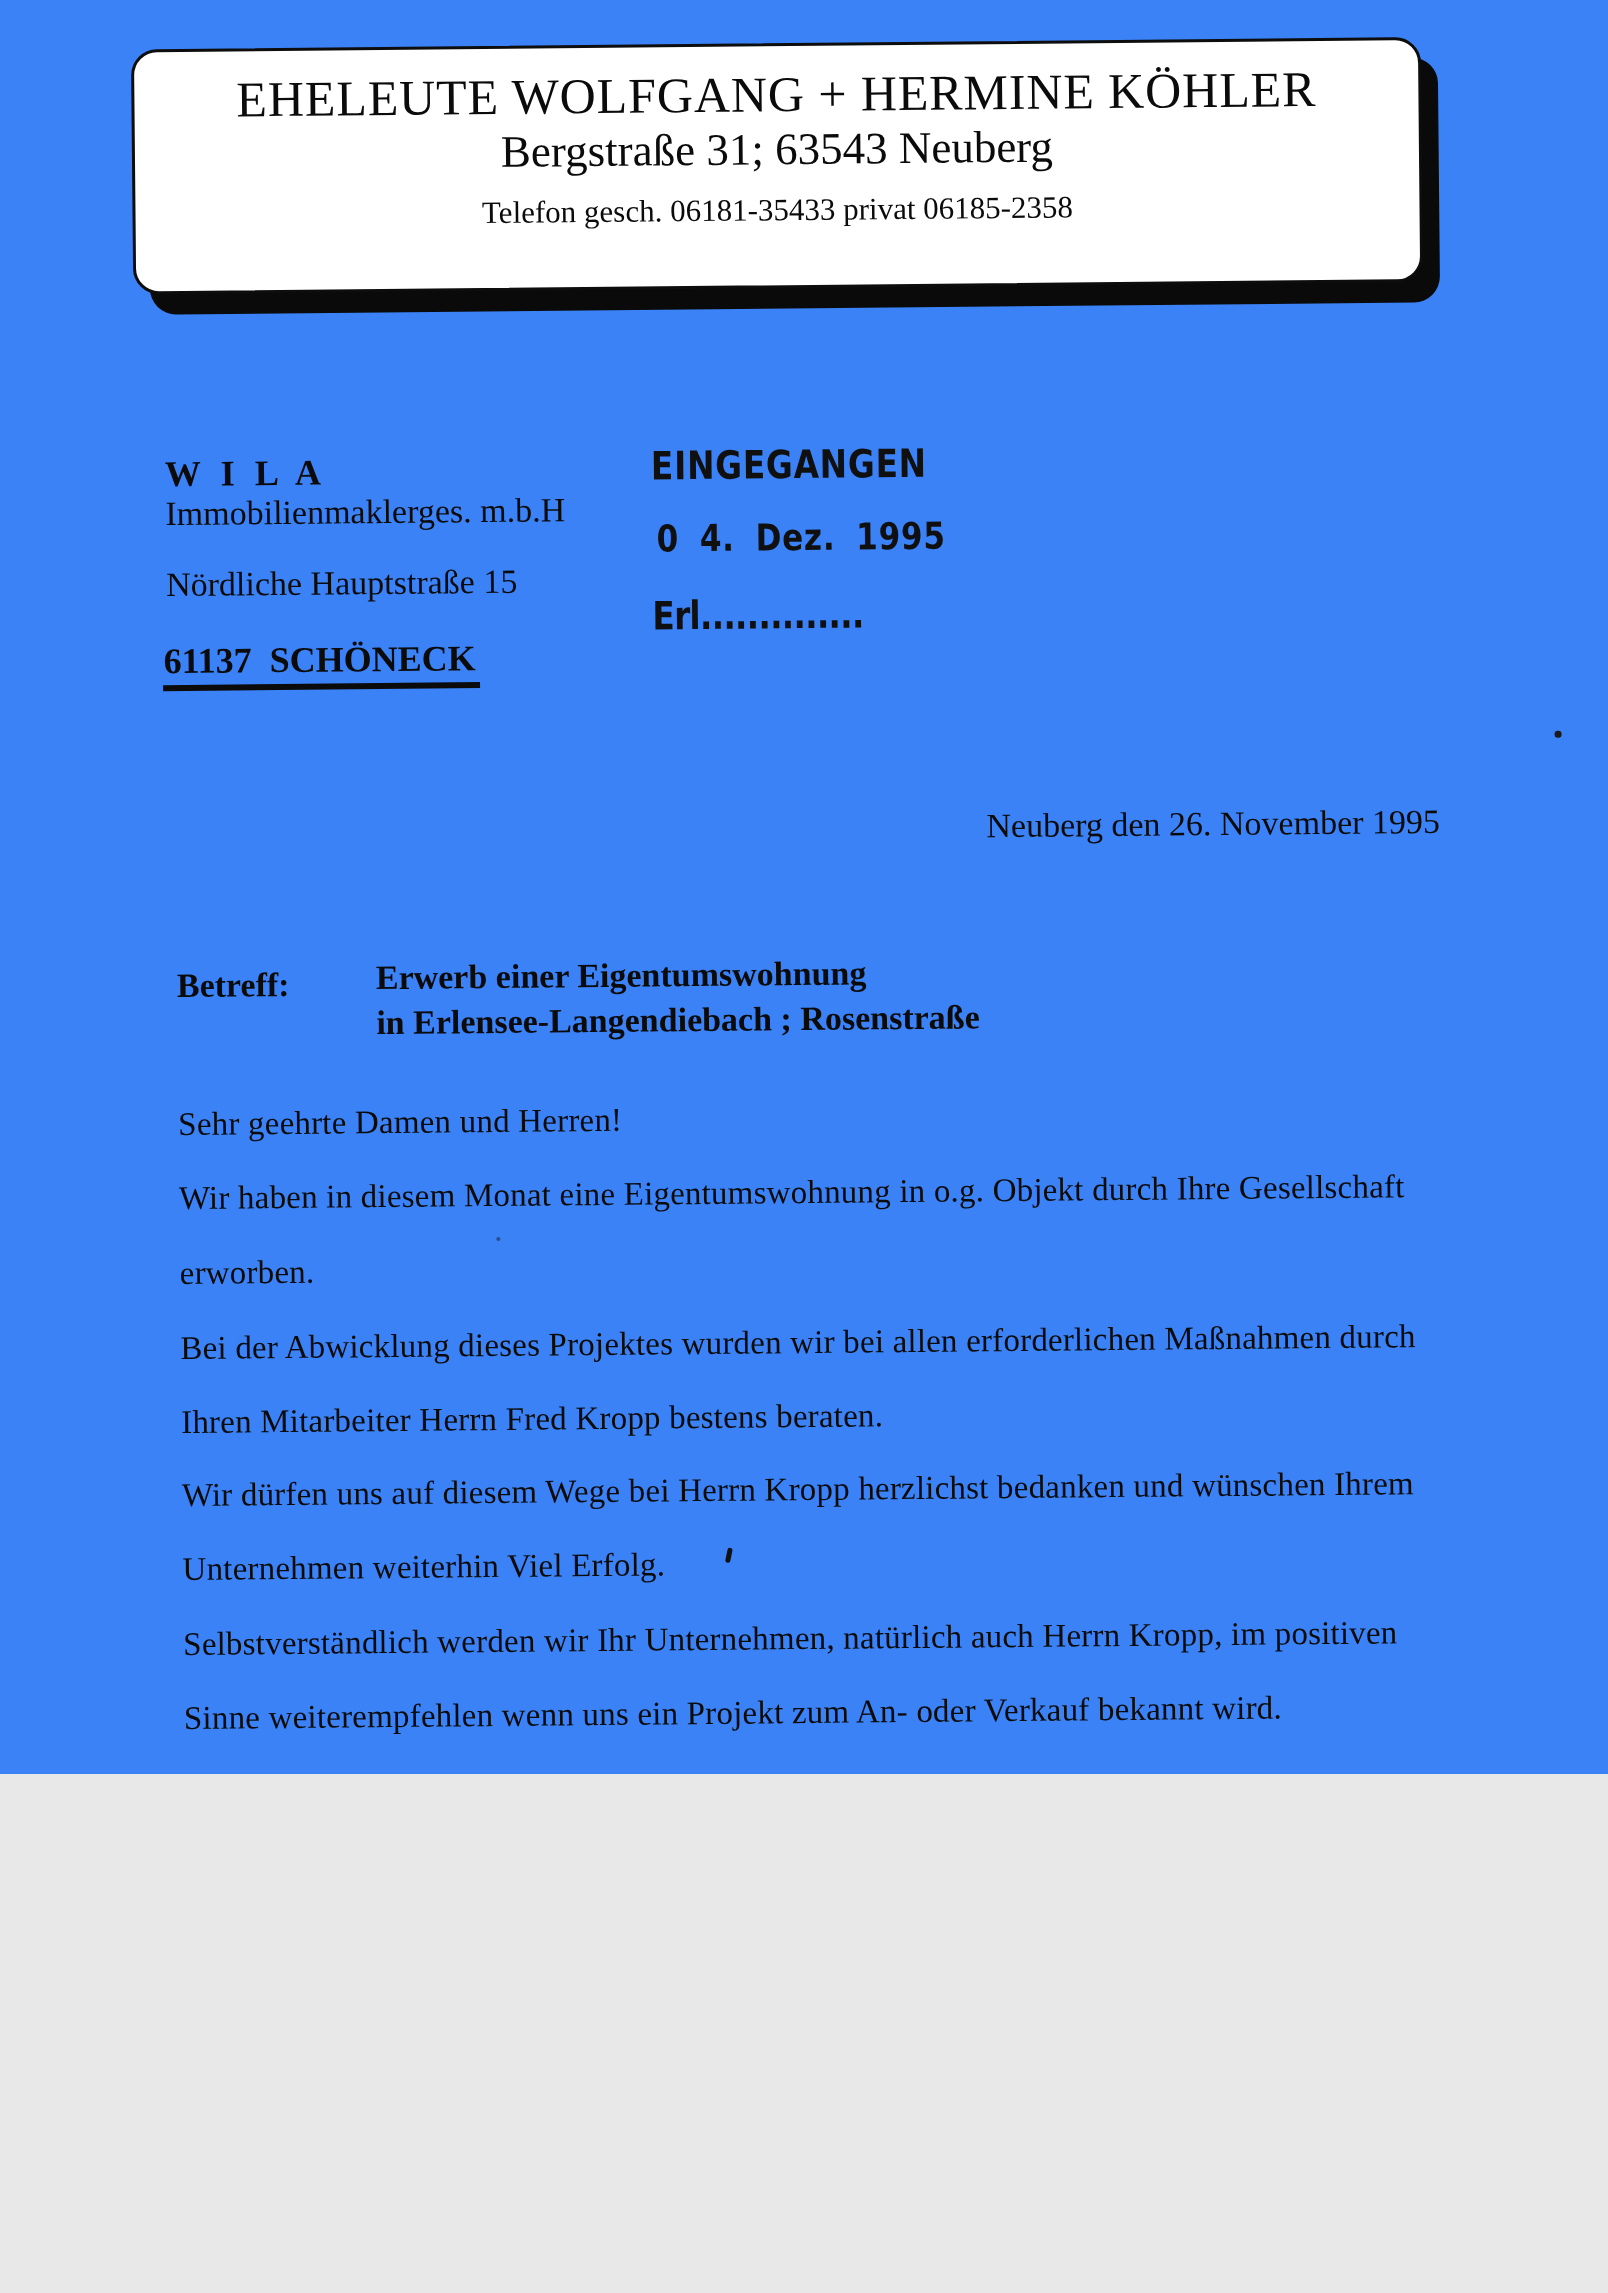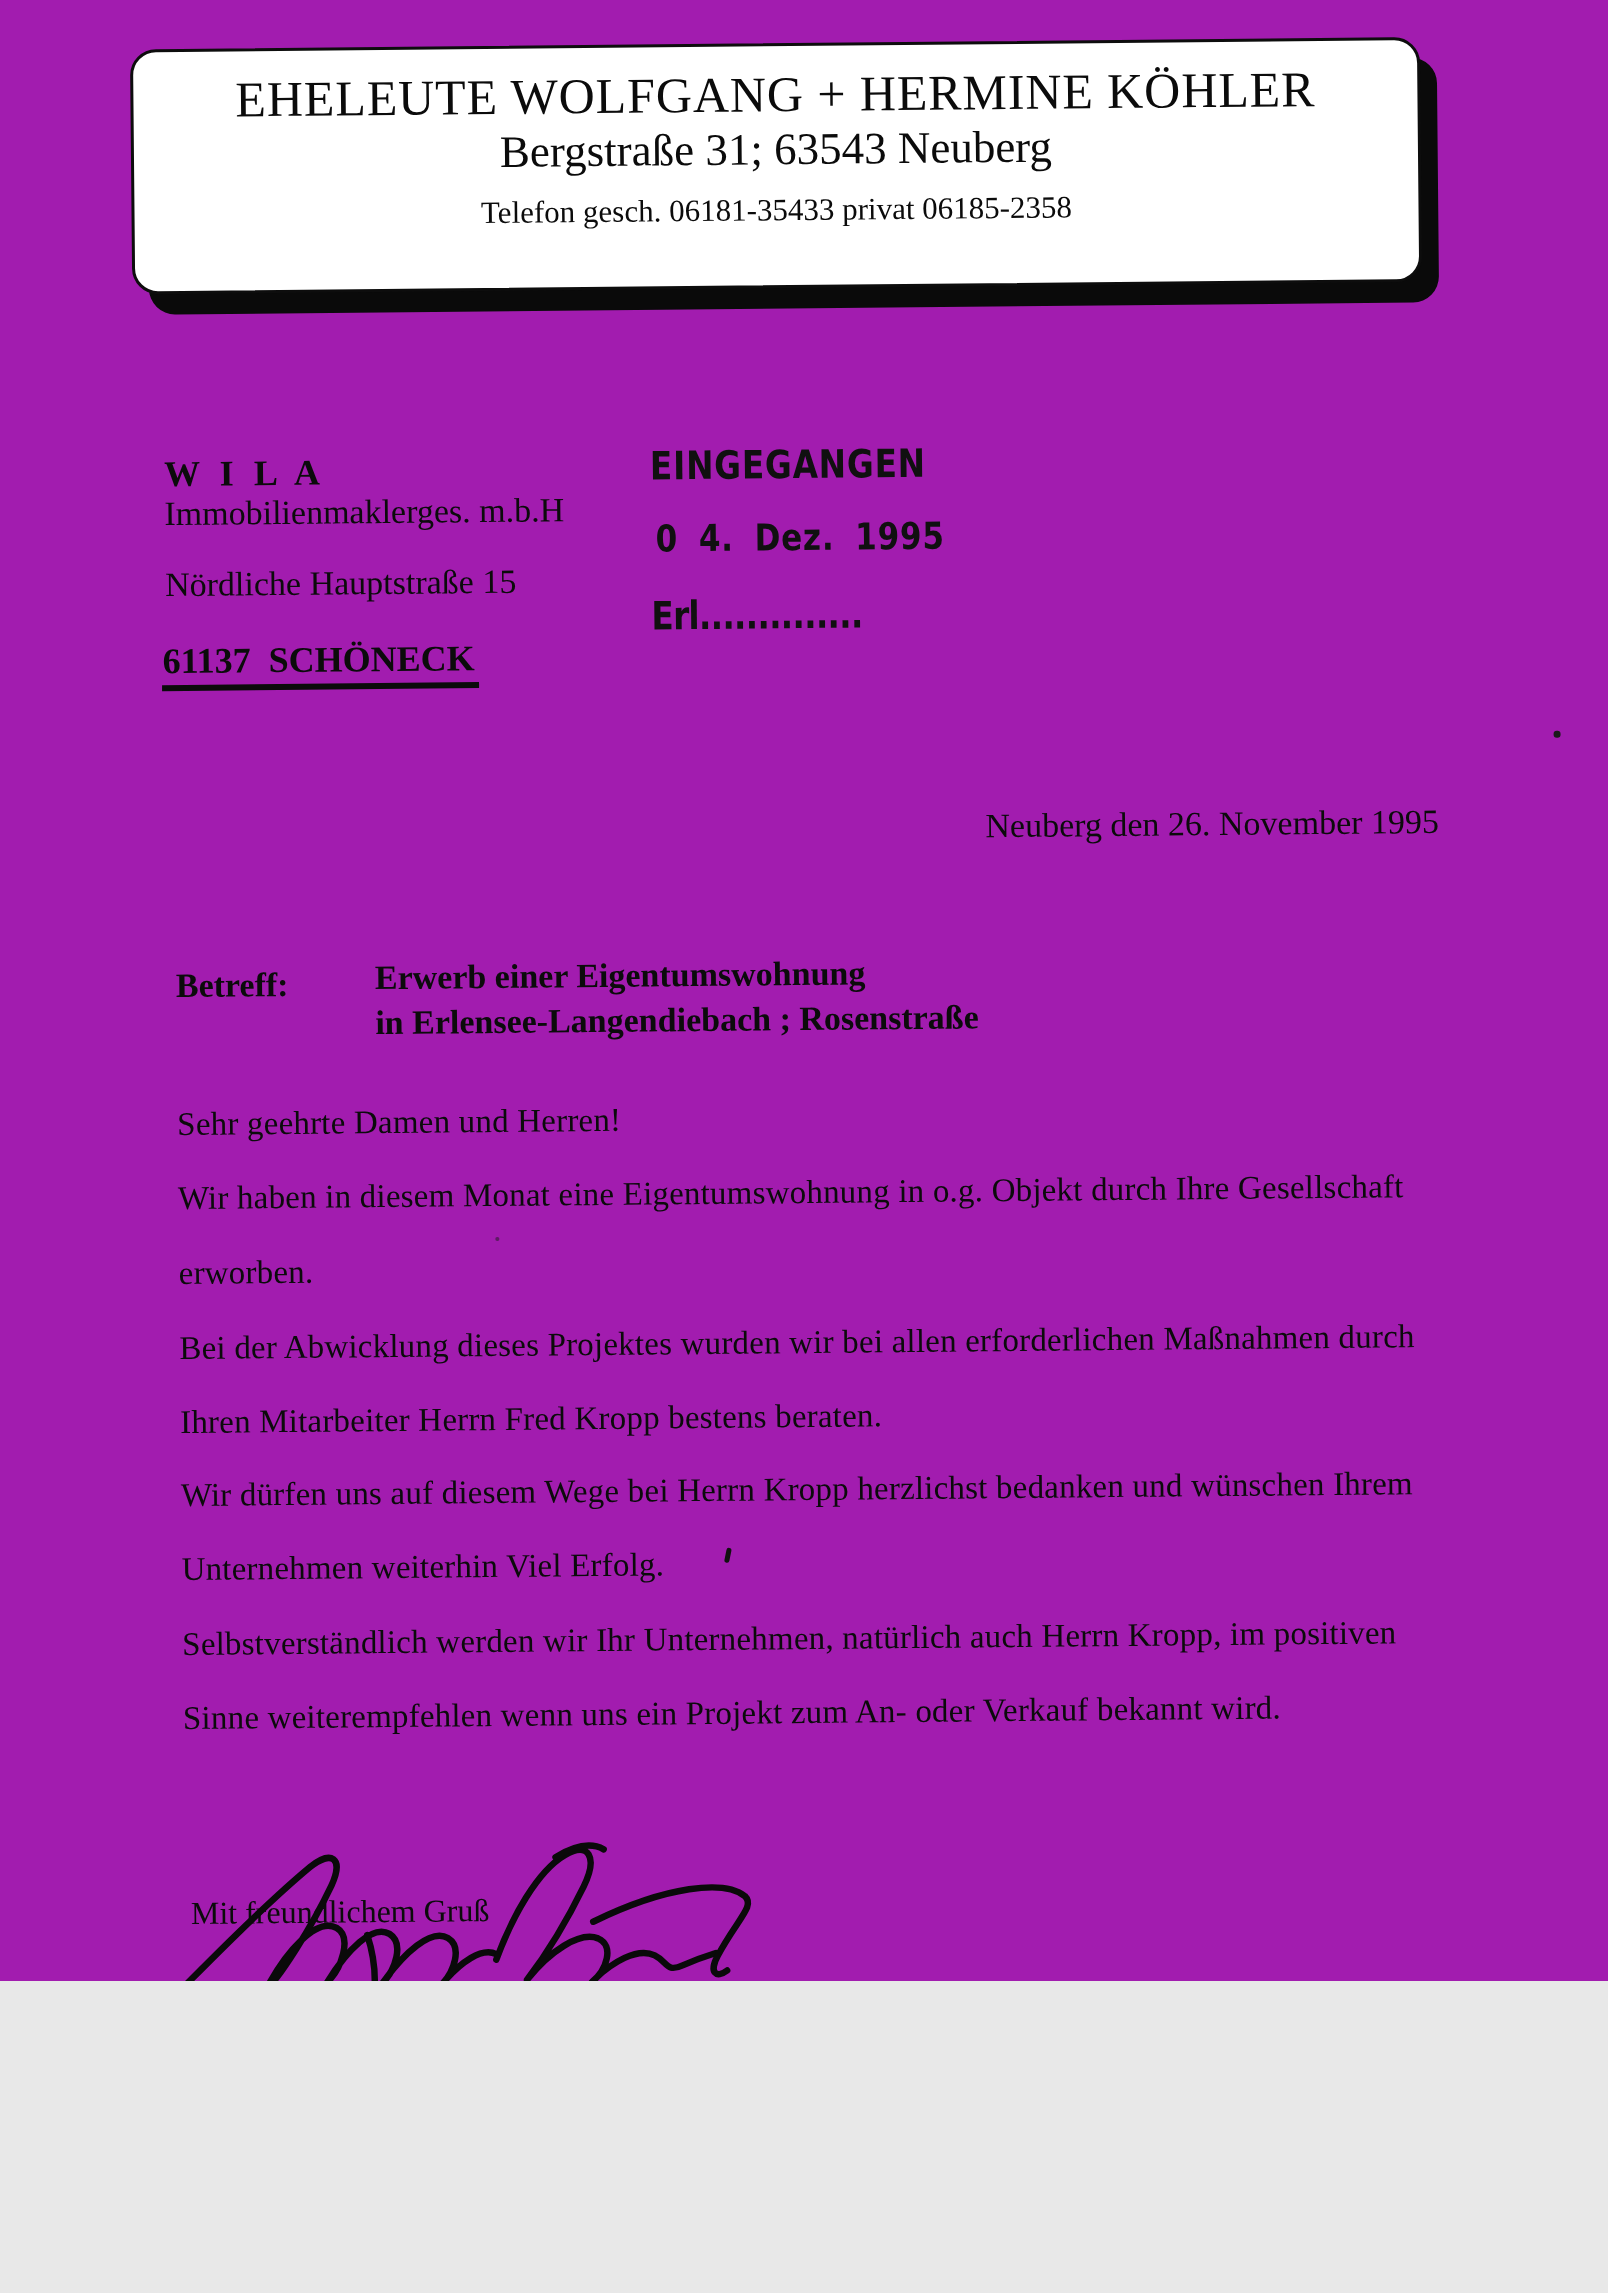--- a/index.html
+++ b/index.html
@@ -1,19 +1,19 @@
 <!DOCTYPE html>
 <html style="font-size:15px"><head>
 <meta charset="utf-8">
 <style>
   html,body{margin:0;padding:0;background:#e8e8e8;}
   .page{
     position:relative;
-    width:1608px;height:1981px;
-    background:#a21caf;
+    width:1608px;height:1774px;
+    background:#3b82f6;
     overflow:hidden;
     font-family:"Liberation Serif", serif;
     color:#0b0b0b;
   }
   .scan{position:absolute;inset:0;transform:rotate(-0.55deg);transform-origin:50% 50%;}
   .abs{position:absolute;white-space:nowrap;}
 
   
   .letterbox{
     position:absolute;left:139px;top:43px;width:1284px;height:239px;

